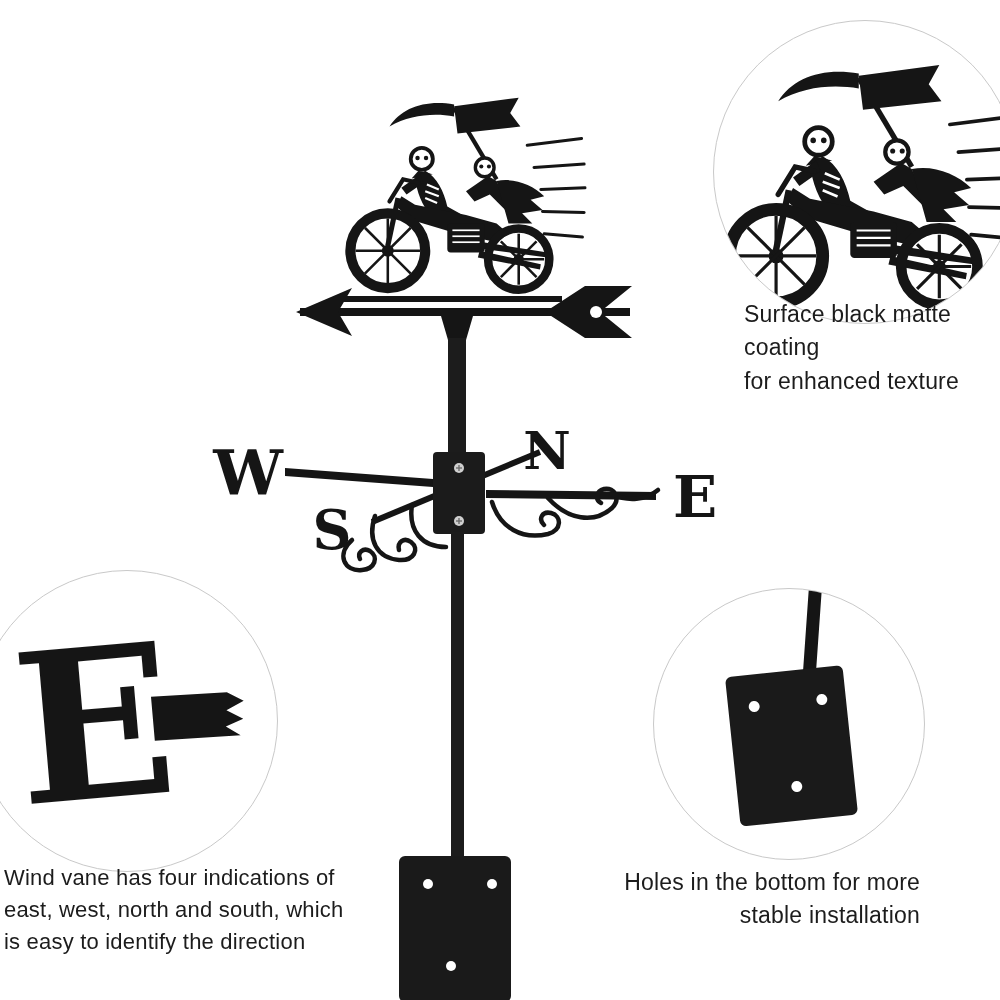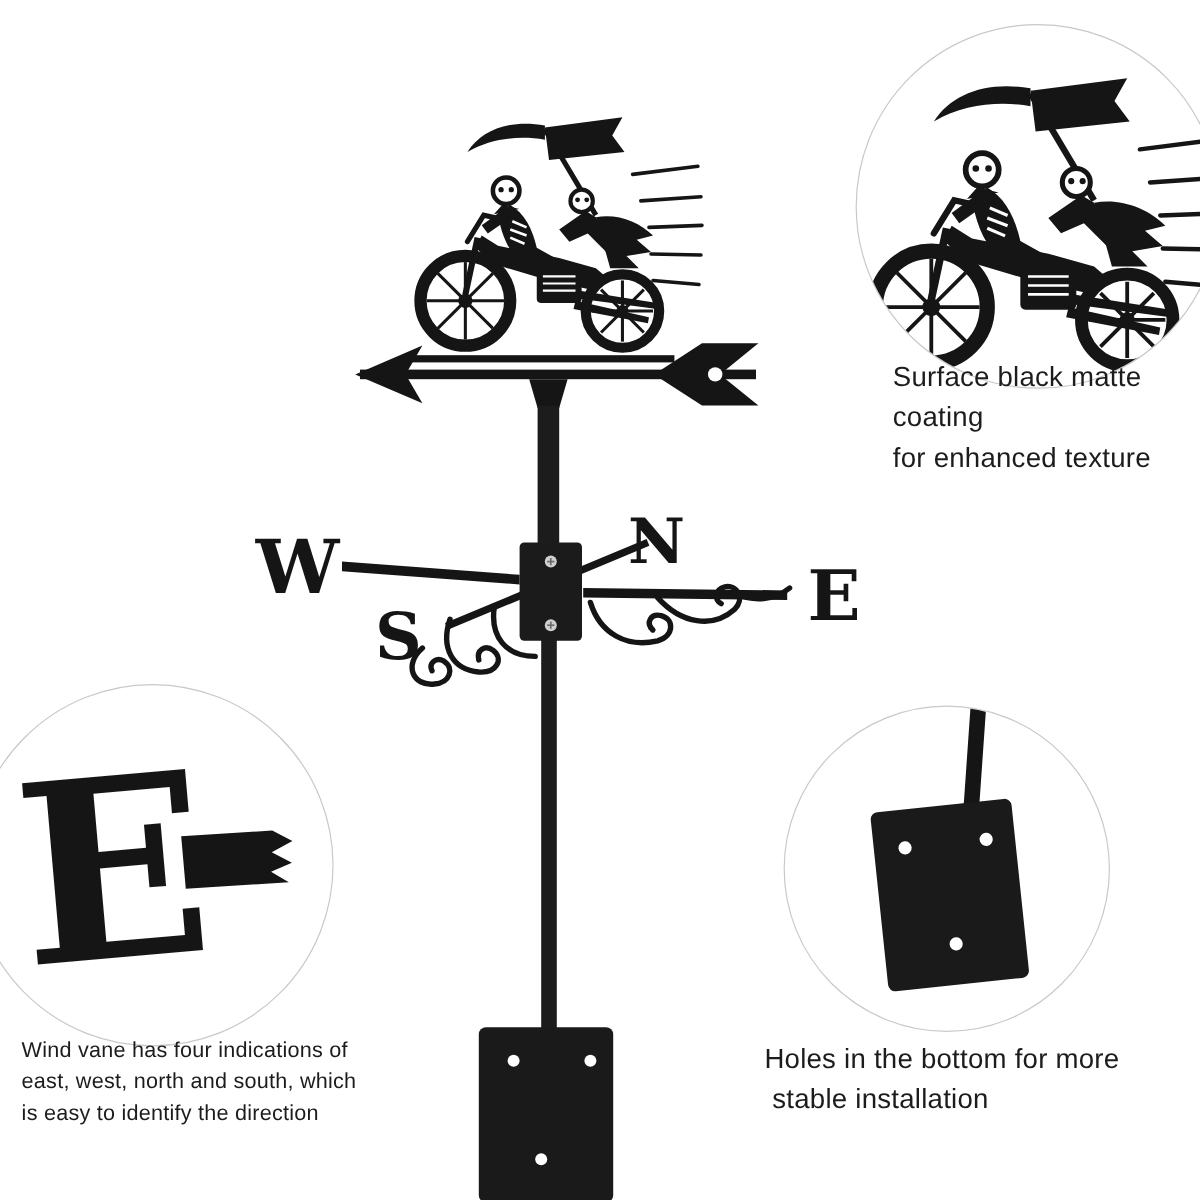--- a/index.html
+++ b/index.html
@@ -13,22 +13,22 @@
   }
   .inset svg { display:block; }
   .inset-coating { left:713px; top:20px;  width:304px; height:304px; }
   .inset-letter  { left:-24px; top:570px; width:302px; height:302px; }
   .inset-base    { left:653px; top:588px; width:272px; height:272px; }
   .caption {
     position:absolute; color:#1c1c1c; font-size:23px; line-height:1.45;
     white-space:pre-wrap; letter-spacing:0.2px;
   }
   .caption-coating   { left:744px; top:298px; width:260px; }
-  .caption-directions{ left:4px;   top:862px; width:340px; font-size:18px;margin-left:14px; }
-  .caption-holes     { left:637px; top:866px; width:320px; }
+  .caption-directions{ left:4px;   top:862px; width:340px; font-size:22px; }
+  .caption-holes     { left:600px; top:866px; width:320px;text-align:right; }
   text.compass {
     font-family:"DejaVu Serif","Liberation Serif",serif;
     font-weight:bold; fill:#151515;
   }
 </style>
 </head>
 <body>
 
 <svg width="0" height="0" style="position:absolute" aria-hidden="true">
   <defs>

